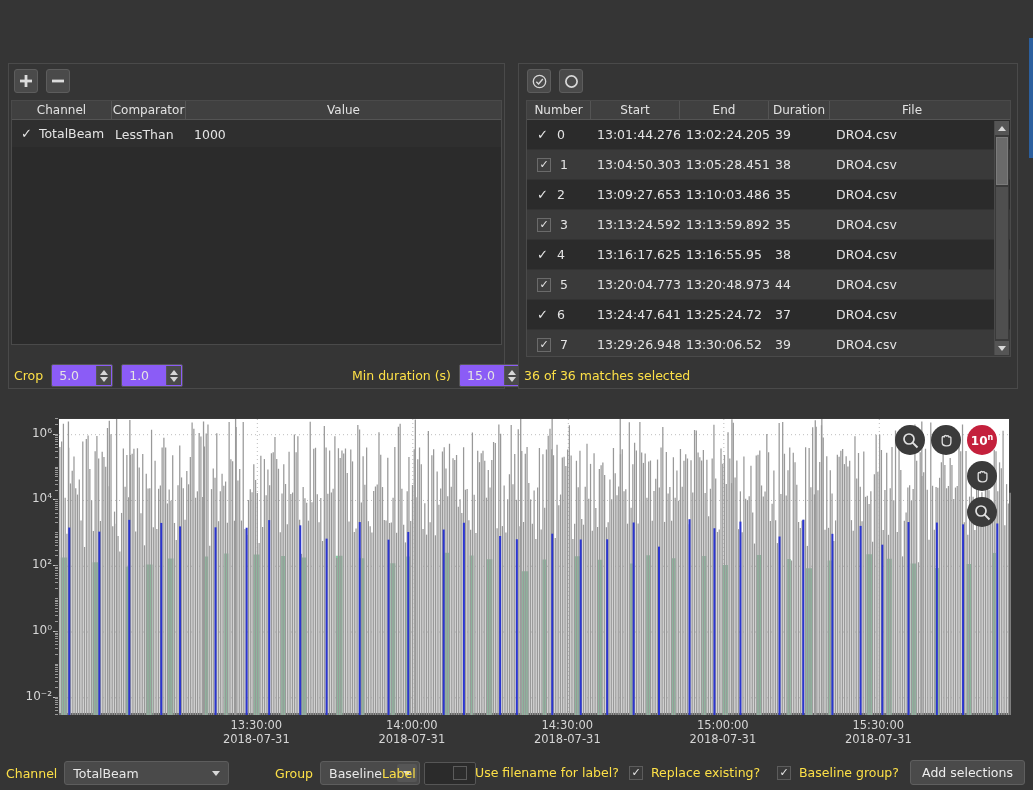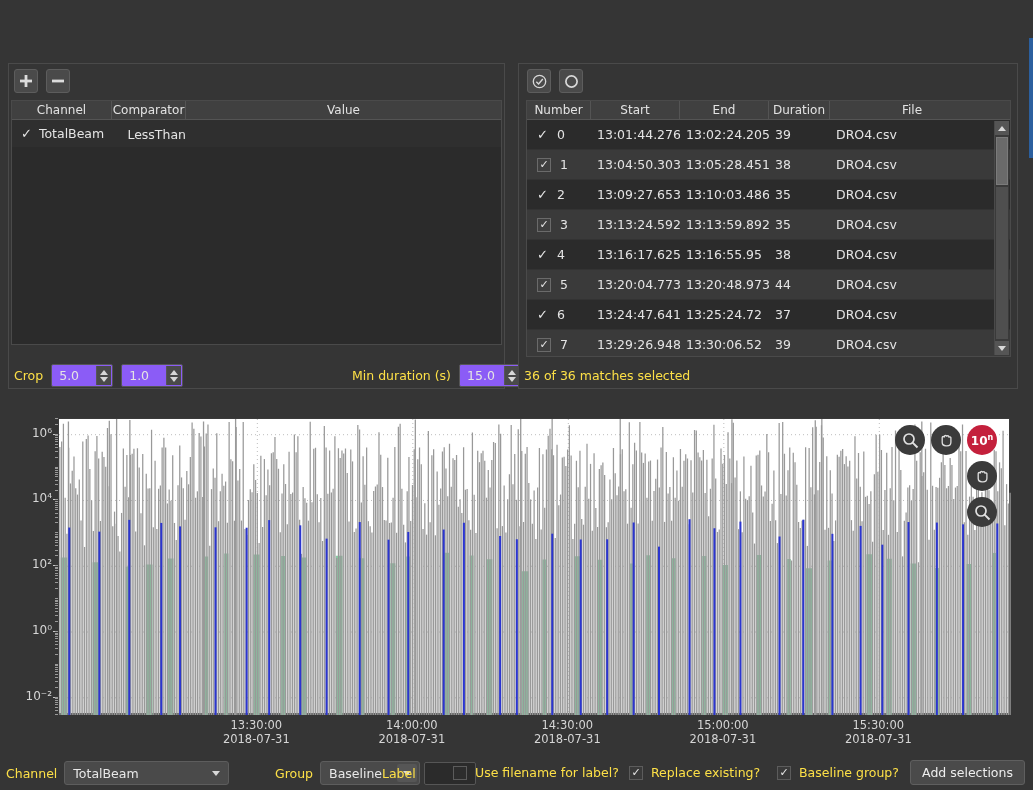--- a/index.html
+++ b/index.html
@@ -91,21 +91,21 @@
   }
 
   
   #crit-table { left: 11px; top: 100px; width: 491px; height: 245px; }
   #crit-head .th.c-ch  { width: 100px; }
   #crit-head .th.c-cmp { width: 74px; }
   #crit-head .th.c-val { width: 315px; }
   #crit-rowarea { position: relative; }
   .crit-row { display: flex; height: 27px; align-items: center; background: #2f2f2f; }
   .crit-row .cell-ch  { width: 100px; display: flex; align-items: center; gap: 7px; padding-left: 9px; }
-  .crit-row .cell-cmp { width: 74px; padding-left: 3px; text-align: right; }
+  .crit-row .cell-cmp { width: 74px; padding-left: 3px; }
   .crit-row .cell-val { width: 315px; padding-left: 8px; }
   .crit-row span.txt { color: #e4e4e4; font-size: 12.5px; }
 
   
   #match-table { left: 526px; top: 100px; width: 485px; height: 257px; }
   #mt-head .th.m-num { width: 64px; }
   #mt-head .th.m-start { width: 89px; }
   #mt-head .th.m-end { width: 89px; }
   #mt-head .th.m-dur { width: 61px; }
   #mt-head .th.m-file { width: 164px; }
@@ -255,20 +255,23 @@
       <div class="th c-val">Value</div>
     </div>
     <div id="crit-rowarea">
       <div class="crit-row">
         <div class="cell-ch">
           <span class="chkmark">✓</span>
           <span class="txt">TotalBeam</span>
         </div>
         <div class="cell-cmp">
           <span class="txt">LessThan</span>
+        </div>
+        <div class="cell-val">
+          <span class="txt">1000</span>
         </div>
       </div>
     </div>
   </div>
 
   <div style="position:absolute; left:14px; top:364px; display:flex; align-items:center; gap:8px;">
     <span class="lbl">Crop</span>
     <div class="spin" style="width:62px;">
       <span class="val">5.0</span>
       <div class="arrows">

